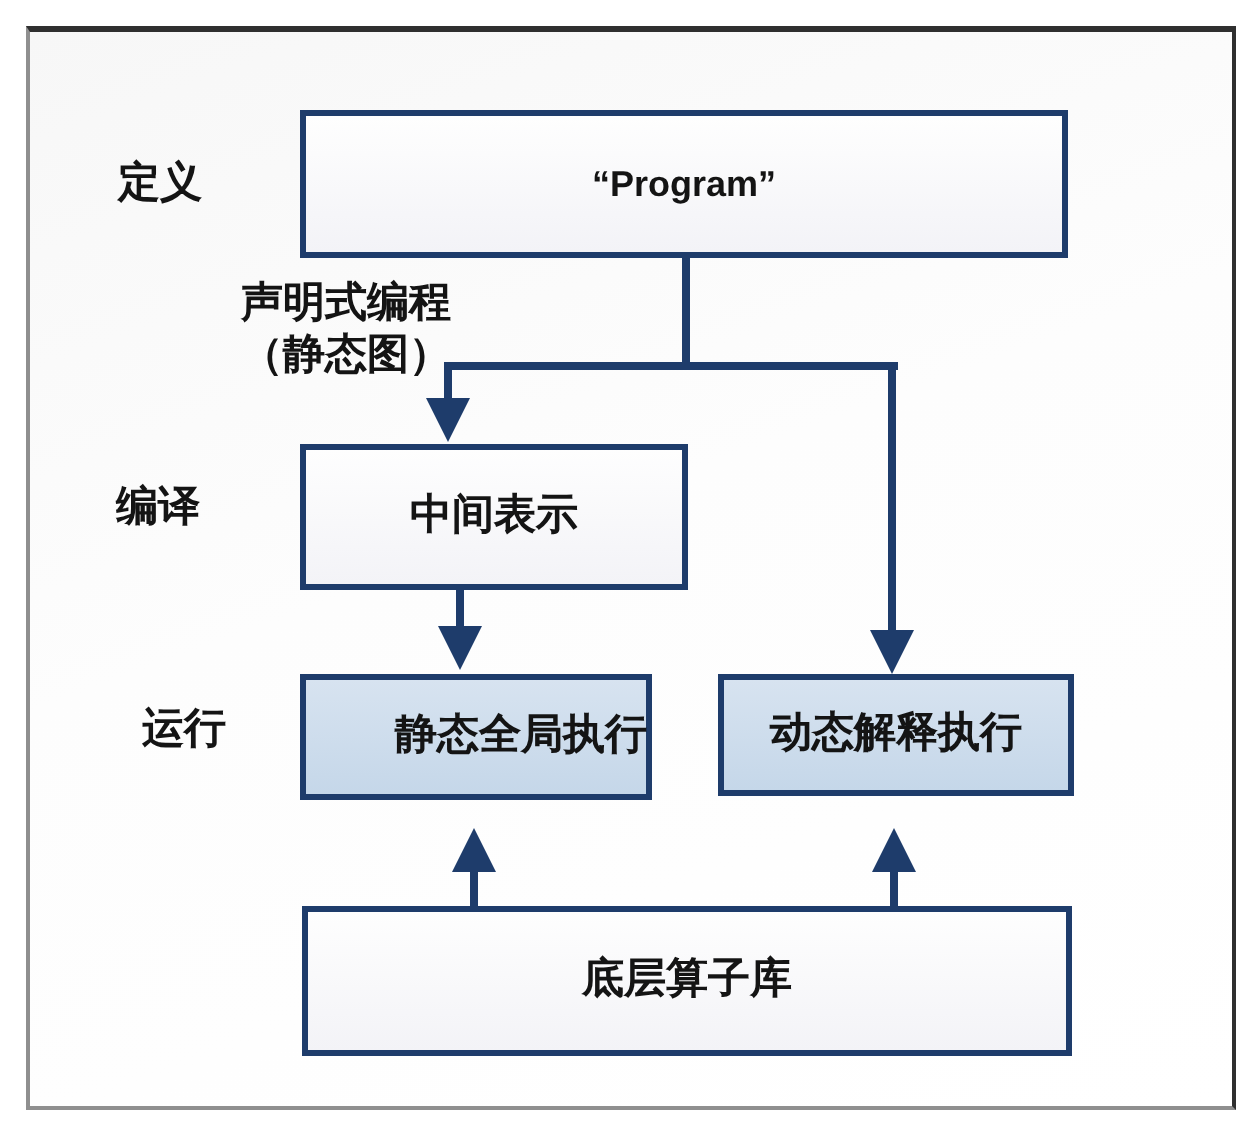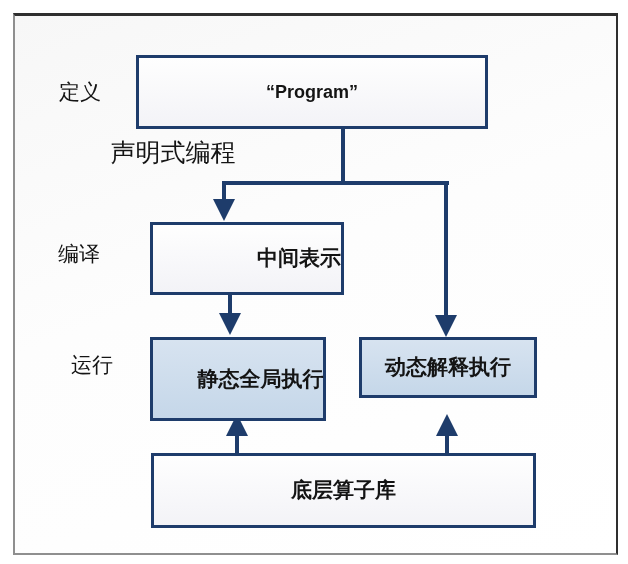--- a/index.html
+++ b/index.html
@@ -45,44 +45,44 @@
   }
   .node .label {
     font-weight: 700;
     color: var(--text, #141414);
     line-height: 1.15;
     white-space: nowrap;
   }
   .label-cn { font-size: 21px; }
   .label-en { font-size: 18px; }
 
-  #node-program  { left: 136px; top: 55px;  width: 352px; height: 74px; align-items: center; }
-  #node-ir       { left: 150px; top: 222px; width: 194px; height: 73px; justify-content: flex-end; }
-  #node-static   { left: 150px; top: 337px; width: 176px; height: 84px; padding-left: 45px; }
+  #node-program  { left: 150px; top: 55px;  width: 384px; height: 74px; align-items: center; }
+  #node-ir       { left: 150px; top: 222px; width: 194px; height: 73px; }
+  #node-static   { left: 150px; top: 337px; width: 176px; height: 63px; padding-left: 45px; }
   #node-dynamic  { left: 359px; top: 337px; width: 178px; height: 61px; }
   #node-oplib    { left: 151px; top: 453px; width: 385px; height: 75px; }
 
   
   .row-label {
     position: absolute;
     font-size: 21px;
-    font-weight: 400;
+    font-weight: 700;
     color: var(--text, #141414);
     line-height: 1;
     white-space: nowrap;
   }
   #row-label-define  { left: 59px; top: 81px;  }
   #row-label-compile { left: 58px; top: 243px; }
   #row-label-run     { left: 71px; top: 354px; }
 
   
   .edge-label {
     position: absolute;
-    font-size: 25px;
-    font-weight: 400;
+    font-size: 21px;
+    font-weight: 700;
     color: var(--text, #141414);
     line-height: 26px;
     text-align: center;
     white-space: nowrap;
   }
   #edge-label-declarative { left: 104px; top: 139px; width: 138px; }
   #edge-label-imperative  { left: 442px; top: 141px; width: 140px; }
 
   
   .edge {
@@ -134,20 +134,21 @@
   <div class="arrowhead down" id="arrow-into-static"></div>
 
   <div class="edge" id="edge-oplib-left-stem"></div>
   <div class="arrowhead up" id="arrow-up-to-static"></div>
 
   <div class="edge" id="edge-oplib-right-stem"></div>
   <div class="arrowhead up" id="arrow-up-to-dynamic"></div>
 
   <div class="edge-label" id="edge-label-declarative">
     <div>声明式编程</div>
+    <div>（静态图）</div>
   </div>
 
   <div class="node white" id="node-program">
     <span class="label label-en">“Program”</span>
   </div>
   <div class="node white" id="node-ir">
     <span class="label label-cn">中间表示</span>
   </div>
   <div class="node blue" id="node-static">
     <span class="label label-cn">静态全局执行</span>

